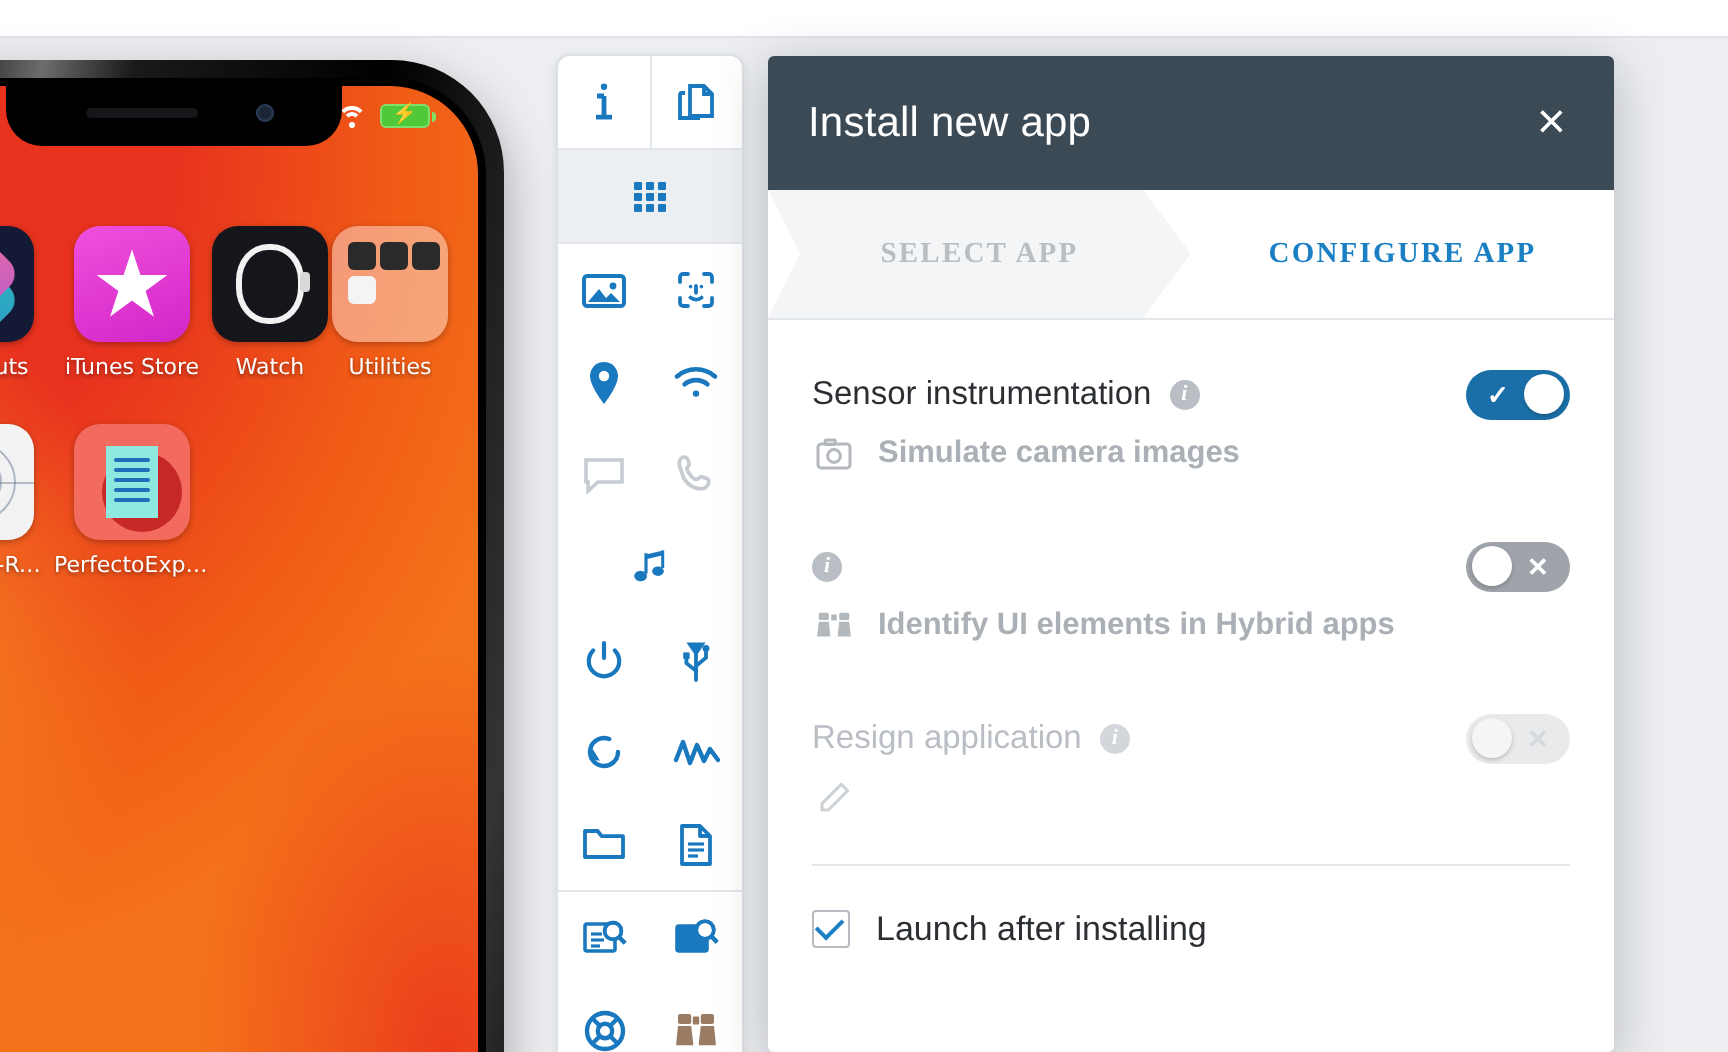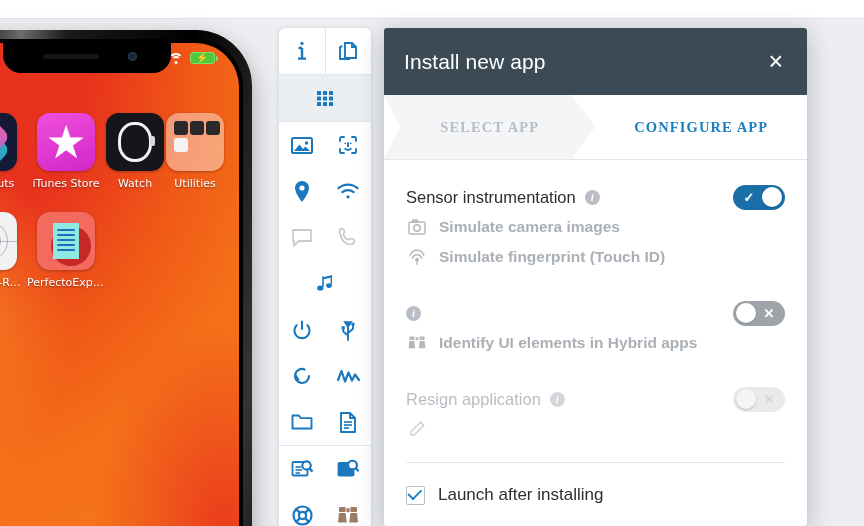--- a/index.html
+++ b/index.html
@@ -365,21 +365,20 @@
   .sec-gap { height: 22px; }
 
   .dlg-sep {
     height: 1px;
     background: #e4e7ea;
     margin: 18px 0 0 0;
   }
 
   .launch-row {
     display: flex;
-    align-items: center;
     gap: 13px;
     margin-top: 22px;
   }
   .cbox {
     width: 19px; height: 19px;
     border: 1px solid #b6bcc2;
     border-radius: 2px;
     background: #fff;
     display: flex; align-items: center; justify-content: center;
     cursor: pointer;
@@ -719,31 +718,20 @@
         <div class="sub-row">
           <span class="sub-icon">
             <svg width="18" height="16" viewBox="0 0 18 16" fill="none" stroke="currentColor" stroke-width="1.5">
               <rect x="1" y="3" width="16" height="12" rx="1.6"></rect>
               <circle cx="9" cy="9" r="3.2"></circle>
               <rect x="4.6" y="1" width="5" height="2.2" rx=".6"></rect>
             </svg>
           </span>
           <span class="sub-text">Simulate camera images</span>
         </div>
-        <div class="sub-row">
-          <span class="sub-icon">
-            <svg width="18" height="18" viewBox="0 0 18 18" fill="none" stroke="currentColor" stroke-width="1.4" stroke-linecap="round">
-              <path d="M2.2 7.6a7 7 0 0 1 13.6 0"></path>
-              <path d="M4.4 10.2a4.8 4.8 0 0 1 9.2 0"></path>
-              <circle cx="9" cy="11.6" r="1.9" fill="currentColor" stroke="none"></circle>
-              <path d="M9 13.5v3.1"></path>
-            </svg>
-          </span>
-          <span class="sub-text">Simulate fingerprint (Touch ID)</span>
-        </div>
       </div>
 
       <div class="sec-gap"></div>
 
       <div class="sec">
         <div class="sec-head">
           <div class="sec-title-wrap">
             <span class="info-dot">i</span>
           </div>
           <div class="toggle off">

